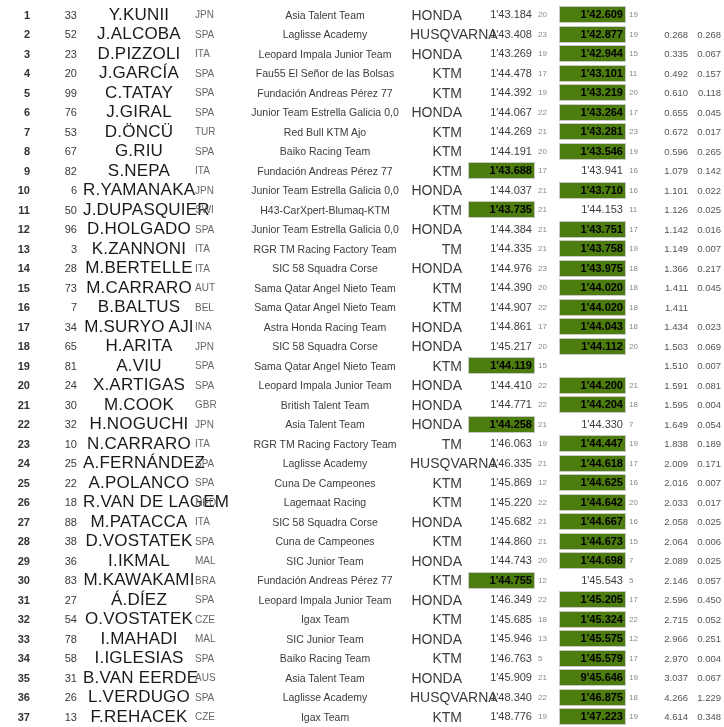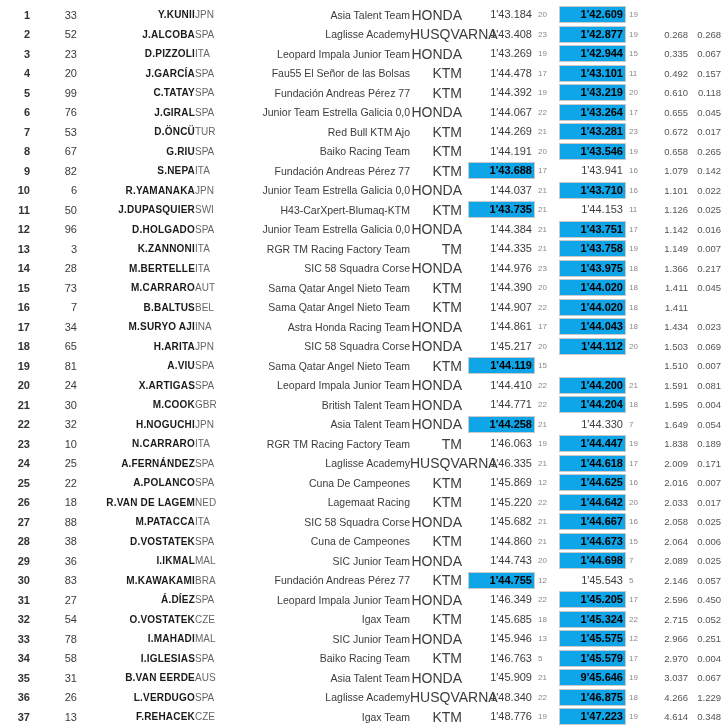--- a/index.html
+++ b/index.html
@@ -4,32 +4,32 @@
 <style>
   html,body{margin:0;padding:0;background:#ffffff;}
   body{width:724px;height:727px;overflow:hidden;
        font-family:"Liberation Sans","DejaVu Sans",sans-serif;
        -webkit-font-smoothing:antialiased;}
   .table{padding-top:5px;}
   .row{display:flex;align-items:center;height:19.5px;width:724px;background:#ffffff;}
   .cell{white-space:nowrap;overflow:visible;}
   .pos{width:30px;text-align:right;font-weight:bold;font-size:11px;color:#333;}
   .num{width:47px;text-align:right;font-size:11px;color:#3a3a3a;}
-  .name{width:112px;margin-left:6px;text-align:right;font-weight:bold;
-        font-size:10px;color:#1a1a1a;letter-spacing:.2px;}
+  .name{width:112px;margin-left:6px;text-align:center;font-weight:normal;
+        font-size:17px;color:#1a1a1a;letter-spacing:.2px;}
   .nat{width:38px;text-align:left;font-size:10px;color:#666;}
-  .team{width:170px;margin-left:7px;text-align:right;font-size:10.5px;color:#3c3c3c;}
+  .team{width:170px;margin-left:7px;text-align:center;font-size:10.5px;color:#3c3c3c;}
   .bike{width:52px;text-align:right;font-size:14px;color:#3c3c3c;}
   .timebox{width:63px;margin-left:6px;text-align:right;font-size:11px;color:#3c3c3c;
            border:1px solid transparent;height:15px;line-height:15px;padding-right:2px;}
   .timebox.best2{margin-left:5px;}
   .lap{width:16px;padding-left:3px;text-align:left;font-size:8px;color:#888;}
   .gap1{width:43px;text-align:right;font-size:9.5px;color:#555;}
   .gap2{width:33px;text-align:right;font-size:9.5px;color:#555;}
-  .boxed{border:1px solid #c9c9c9;background:#0ea5e9;font-weight:bold;color:#000;}
+  .boxed{border:1px solid #c9c9c9;background:#4d7c0f;font-weight:bold;color:#000;}
 </style>
 </head>
 <body>
 
 <div class="table">
     <div class="row">
     <span class="cell pos">1</span>
     <span class="cell num">33</span>
     <span class="cell name">Y.KUNII</span>
     <span class="cell nat">JPN</span>
@@ -130,21 +130,21 @@
     <span class="cell pos">8</span>
     <span class="cell num">67</span>
     <span class="cell name">G.RIU</span>
     <span class="cell nat">SPA</span>
     <span class="cell team">Baiko Racing Team</span>
     <span class="cell bike">KTM</span>
     <span class="cell timebox">1'44.191</span>
     <span class="cell lap">20</span>
     <span class="cell timebox best2 boxed">1'43.546</span>
     <span class="cell lap">19</span>
-    <span class="cell gap1">0.658</span>
+    <span class="cell gap1">0.596</span>
     <span class="cell gap2">0.265</span>
   </div>
     <div class="row">
     <span class="cell pos">9</span>
     <span class="cell num">82</span>
     <span class="cell name">S.NEPA</span>
     <span class="cell nat">ITA</span>
     <span class="cell team">Fundación Andreas Pérez 77</span>
     <span class="cell bike">KTM</span>
     <span class="cell timebox boxed">1'43.688</span>

